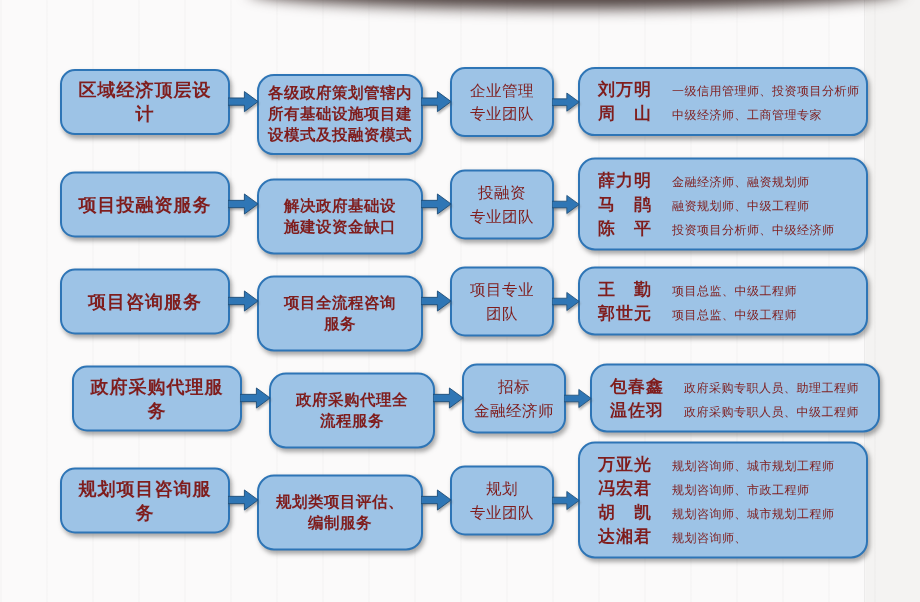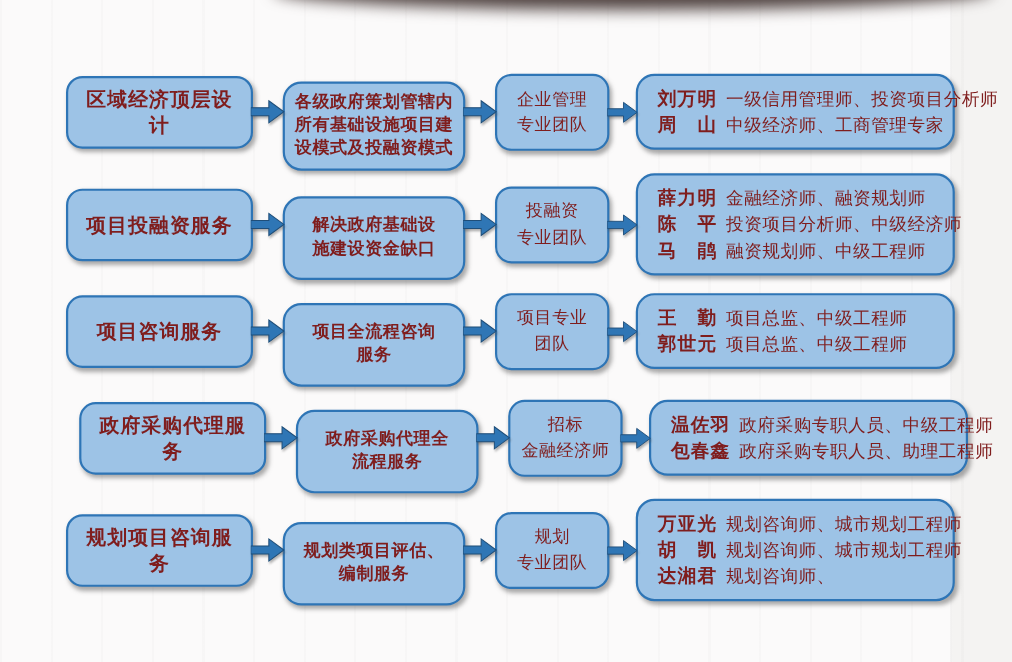--- a/index.html
+++ b/index.html
@@ -87,22 +87,22 @@
     border-radius: 17px;
   }
   .members { display: flex; flex-direction: column; gap: 1px; }
   .member { display: flex; align-items: baseline; }
   .member-name {
     font-size: 17px; font-weight: 700;
     min-width: 62px; white-space: pre;
     letter-spacing: 1px;
   }
   .member-title {
-    font-size: 16px; font-weight: 500;
-    margin-left: 4px; letter-spacing: 0.5px;
+    font-size: 12px; font-weight: 500;
+    margin-left: 16px; letter-spacing: 0.5px;
     white-space: nowrap;
   }
 
   .arrow {
     width: 31px; height: 23px;
     flex: 0 0 auto;
     margin: 0 -2px;
     filter: drop-shadow(1px 2px 1px rgba(80,80,80,0.45));
     z-index: 1;
   }
@@ -179,28 +179,28 @@
       <polygon points="0,8 18,8 18,1 33,12 18,23 18,16 0,16"></polygon>
     </svg>
     <div class="box members-box">
       <div class="members">
   <div class="member">
     <span class="member-name">薛力明</span>
     <span class="member-title">金融经济师、融资规划师</span>
   </div>
 
   <div class="member">
+    <span class="member-name">马　鹃</span>
+    <span class="member-title">融资规划师、中级工程师</span>
+  </div>
+
+  <div class="member">
     <span class="member-name">陈　平</span>
     <span class="member-title">投资项目分析师、中级经济师</span>
   </div>
-
-  <div class="member">
-    <span class="member-name">马　鹃</span>
-    <span class="member-title">融资规划师、中级工程师</span>
-  </div>
 </div>
     </div>
   </div>
 
   <div class="row">
     <div class="box service-box">
       <div class="box-text">项目咨询服务</div>
     </div>
     <svg class="arrow" viewBox="0 0 34 24" aria-hidden="true">
       <polygon points="0,8 18,8 18,1 33,12 18,23 18,16 0,16"></polygon>
@@ -251,28 +251,28 @@
     <div class="box team-box">
       <div class="box-text">招标
 金融经济师</div>
     </div>
     <svg class="arrow small" viewBox="0 0 34 24" aria-hidden="true">
       <polygon points="0,8 18,8 18,1 33,12 18,23 18,16 0,16"></polygon>
     </svg>
     <div class="box members-box">
       <div class="members">
   <div class="member">
+    <span class="member-name">包春鑫</span>
+    <span class="member-title">政府采购专职人员、助理工程师</span>
+  </div>
+
+  <div class="member">
     <span class="member-name">温佐羽</span>
     <span class="member-title">政府采购专职人员、中级工程师</span>
   </div>
-
-  <div class="member">
-    <span class="member-name">包春鑫</span>
-    <span class="member-title">政府采购专职人员、助理工程师</span>
-  </div>
 </div>
     </div>
   </div>
 
   <div class="row">
     <div class="box service-box">
       <div class="box-text">规划项目咨询服务</div>
     </div>
     <svg class="arrow" viewBox="0 0 34 24" aria-hidden="true">
       <polygon points="0,8 18,8 18,1 33,12 18,23 18,16 0,16"></polygon>
@@ -291,20 +291,24 @@
     <svg class="arrow small" viewBox="0 0 34 24" aria-hidden="true">
       <polygon points="0,8 18,8 18,1 33,12 18,23 18,16 0,16"></polygon>
     </svg>
     <div class="box members-box">
       <div class="members">
   <div class="member">
     <span class="member-name">万亚光</span>
     <span class="member-title">规划咨询师、城市规划工程师</span>
   </div>
 
+  <div class="member">
+    <span class="member-name">冯宏君</span>
+    <span class="member-title">规划咨询师、市政工程师</span>
+  </div>
 
   <div class="member">
     <span class="member-name">胡　凯</span>
     <span class="member-title">规划咨询师、城市规划工程师</span>
   </div>
 
   <div class="member">
     <span class="member-name">达湘君</span>
     <span class="member-title">规划咨询师、</span>
   </div>

